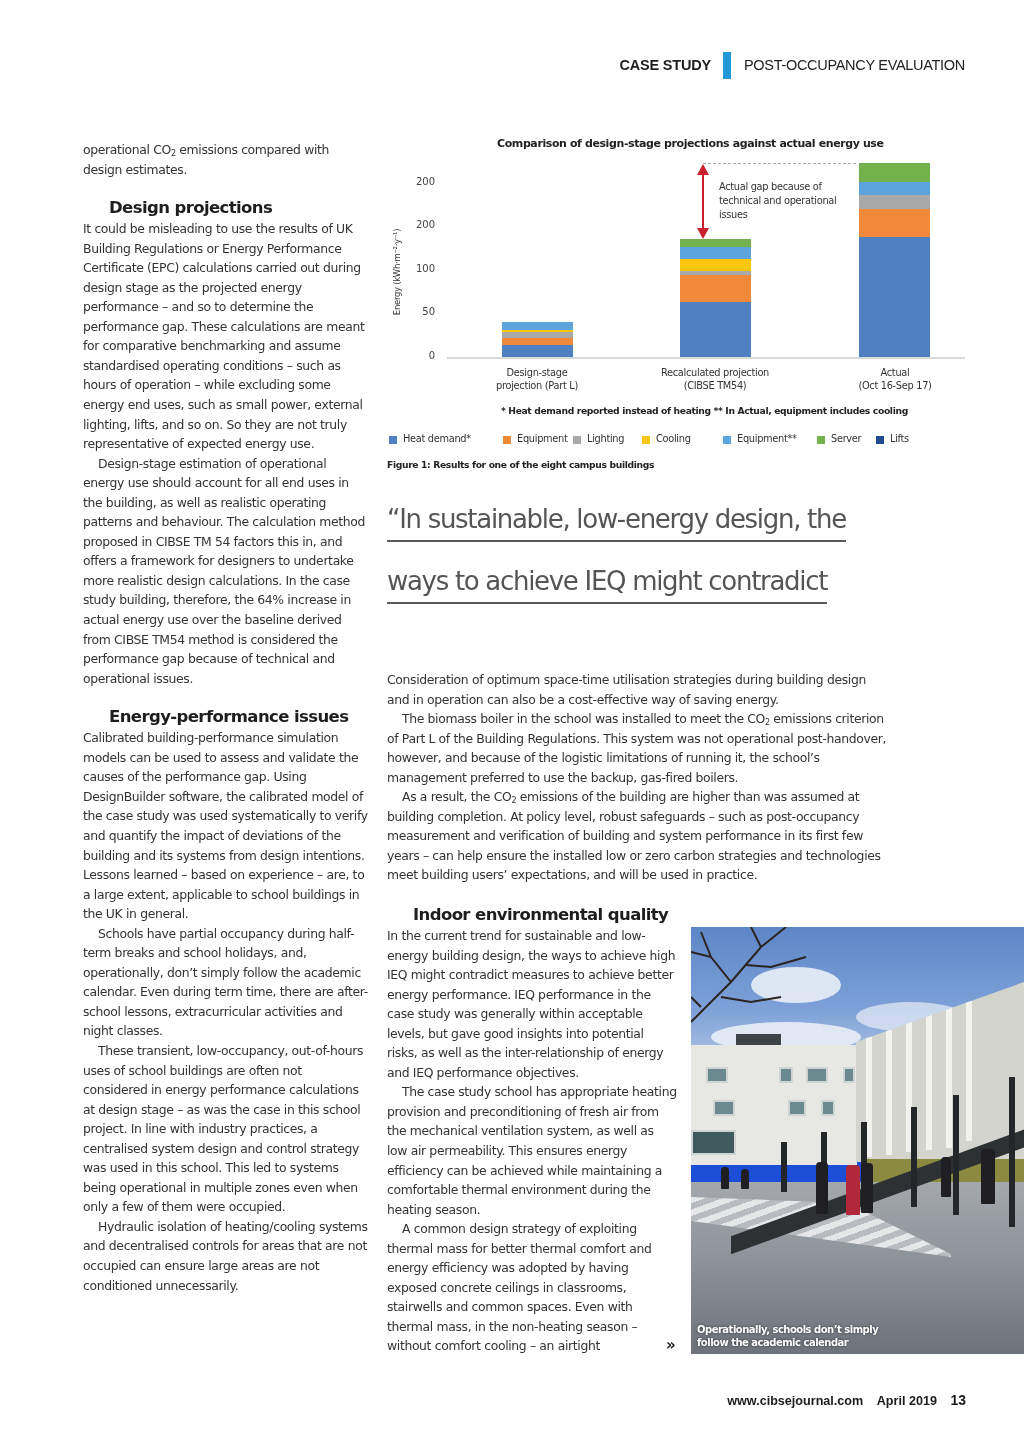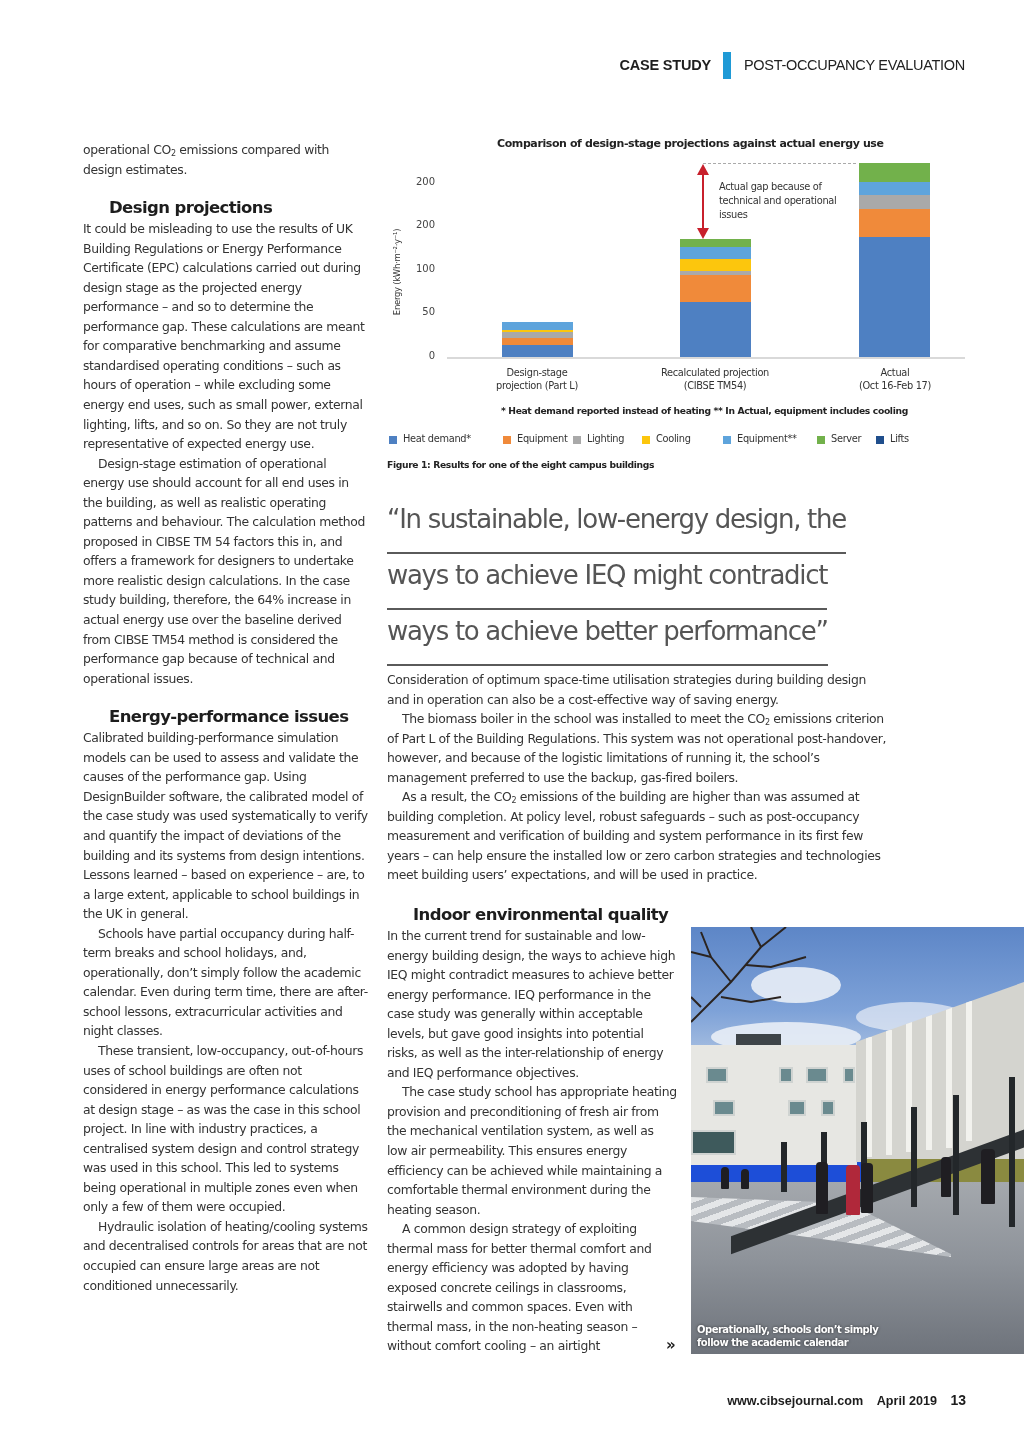--- a/index.html
+++ b/index.html
@@ -36,21 +36,21 @@
   .arrow-down { position: absolute; left: 312px; top: 96px; width: 0; height: 0; border-left: 6px solid transparent; border-right: 6px solid transparent; border-top: 11px solid #c8202c; }
   .annotation { position: absolute; left: 334px; top: 48px; font-family: "DejaVu Sans", sans-serif; font-size: 9.8px; line-height: 14px; color: #333; letter-spacing: -0.3px; width: 120px; }
   .footnote { position: absolute; left: 116px; top: 273px; font-family: "DejaVu Sans", sans-serif; font-weight: bold; font-size: 9.2px; color: #222; letter-spacing: -0.35px; white-space: nowrap; }
   .legend { position: absolute; left: 4px; top: 301px; width: 530px; height: 14px; }
   .legend-item { position: absolute; top: 0; display: flex; align-items: flex-end; font-family: "DejaVu Sans", sans-serif; font-size: 9.8px; color: #333; letter-spacing: -0.3px; white-space: nowrap; }
   .legend-item .sw { width: 8px; height: 8px; margin-right: 6px; }
   .fig-caption { position: absolute; left: 2px; top: 327px; font-family: "DejaVu Sans", sans-serif; font-weight: bold; font-size: 9.2px; color: #222; letter-spacing: -0.35px; white-space: nowrap; }
 
   
   #pullquote { position: absolute; left: 387px; top: 500px; width: 500px; }
-  .pq-line { font-family: "DejaVu Sans", sans-serif; font-size: 26px; line-height: 38px; color: #555; letter-spacing: -1.3px; white-space: nowrap; display: inline-block; border-bottom: 2px solid #5a5a5a; padding-bottom: 14px; margin-bottom: 2px; }
+  .pq-line { font-family: "DejaVu Sans", sans-serif; font-size: 26px; line-height: 38px; color: #555; letter-spacing: -1.3px; white-space: nowrap; display: inline-block; border-bottom: 2px solid #5a5a5a; padding-bottom: 2px; margin-bottom: 20px; }
 
   
   #photo { position: absolute; left: 691px; top: 927px; width: 333px; height: 427px; overflow: hidden; background: #1d4ed8; }
   .sky { position: absolute; left: 0; top: 0; width: 100%; height: 140px; background: linear-gradient(180deg, #5d86c7 0%, #7ea2d8 60%, #b3c7e3 100%); }
   .cloud { position: absolute; background: #e9eef6; border-radius: 50%; opacity: 0.9; }
   .bldg-left { position: absolute; left: 0; top: 118px; width: 166px; height: 120px; background: #e7e7e3; }
   .bldg-left-top { position: absolute; left: 45px; top: 107px; width: 45px; height: 26px; background: #3e4448; }
   .win { position: absolute; background: #6a8a8f; border: 2px solid #cfd3d1; }
   .bldg-right { position: absolute; left: 165px; top: 55px; width: 170px; height: 180px; background: #d4d4cf; clip-path: polygon(0 60px, 168px 0, 170px 0, 170px 180px, 0 180px); }
   .fin { position: absolute; width: 6px; background: #f2f2ee; }
@@ -126,21 +126,21 @@
   <div class="xcat" style="left:92px; width:120px">
     <div>Design-stage</div>
       <div>projection (Part L)</div>
   </div>
   <div class="xcat" style="left:260px; width:140px">
     <div>Recalculated projection</div>
       <div>(CIBSE TM54)</div>
   </div>
   <div class="xcat" style="left:450px; width:120px">
     <div>Actual</div>
-      <div>(Oct 16-Feb 17)</div>
+      <div>(Oct 16-Sep 17)</div>
   </div>
 
   <div class="gap-line"></div>
   <div class="arrow-shaft"></div>
   <div class="arrow-up"></div>
   <div class="arrow-down"></div>
   <div class="annotation">Actual gap because of technical and operational issues</div>
 
   <div class="footnote">* Heat demand reported instead of heating  ** In Actual, equipment includes cooling</div>
 
@@ -174,21 +174,20 @@
         <span>Lifts</span>
       </div>
   </div>
 
   <div class="fig-caption">Figure 1: Results for one of the eight campus buildings</div>
 </div>
 
 <div id="pullquote">
   <div><span class="pq-line">“In sustainable, low-energy design, the</span></div>
   <div><span class="pq-line">ways to achieve IEQ might contradict</span></div>
-  <div><span class="pq-line">ways to achieve better performance”</span></div>
 </div>
 
 <div class="col" id="mid-col">
   <p>Consideration of optimum space-time utilisation strategies during building design and in operation can also be a cost-effective way of saving energy.</p>
   <p class="ind"><span>The biomass boiler in the school was installed to meet the CO</span><sub>2</sub><span> emissions criterion of Part L of the Building Regulations. This system was not operational post-handover, however, and because of the logistic limitations of running it, the school’s management preferred to use the backup, gas-fired boilers.</span></p>
   <p class="ind"><span>As a result, the CO</span><sub>2</sub><span> emissions of the building are higher than was assumed at building completion. At policy level, robust safeguards – such as post-occupancy measurement and verification of building and system performance in its first few years – can help ensure the installed low or zero carbon strategies and technologies meet building users’ expectations, and will be used in practice.</span></p>
 </div>
 
 <div class="col" id="ieq-col">
   <h3>Indoor environmental quality</h3>

